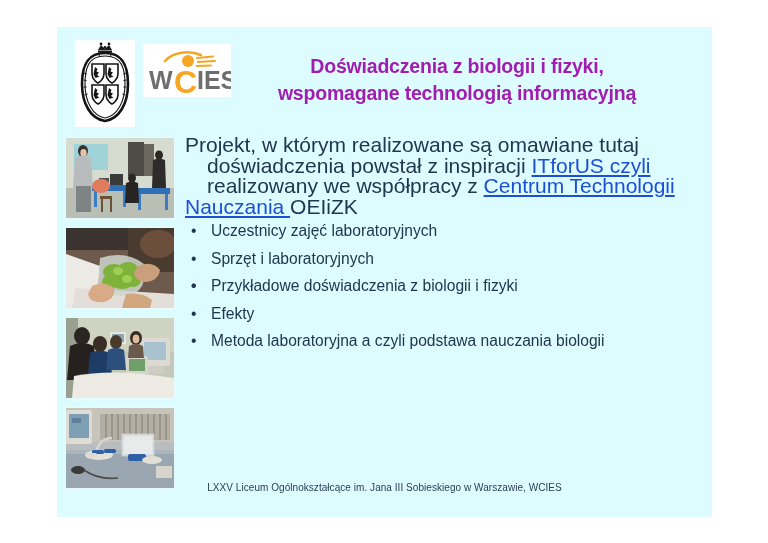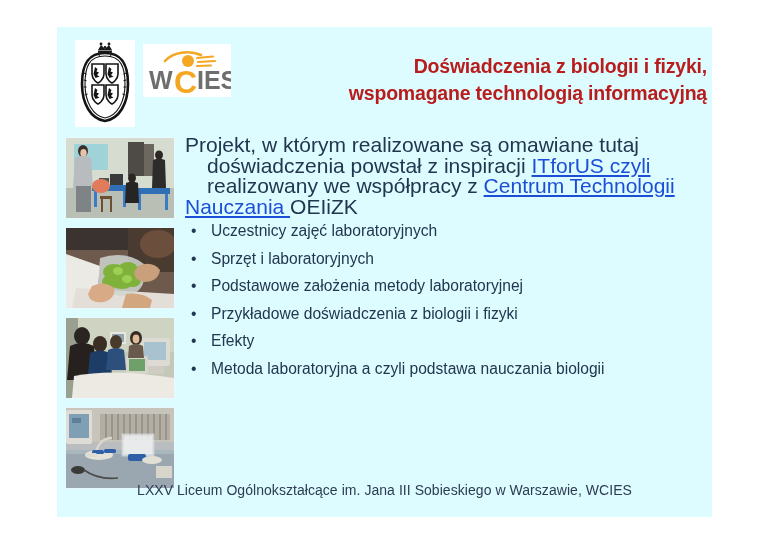--- a/index.html
+++ b/index.html
@@ -49,22 +49,22 @@
     height: 53px;
     background: #ffffff;
   }
   .wcies-logo svg { display: block; }
 
   .title-block {
     position: absolute;
     left: 150px;
     top: 26px;
     width: 500px;
-    text-align: right;
-    color: #b91c1c;
+    text-align: center;
+    color: #a21caf;
     font-weight: bold;
     font-size: 19.5px;
     line-height: 27px;
     letter-spacing: -0.2px;
   }
 
   
   .photo-col {
     position: absolute;
     left: 8px;
@@ -133,21 +133,21 @@
     line-height: 27.5px;
     color: #22364f;
   }
 
   .footer {
     position: absolute;
     left: 0;
     top: 455px;
     width: 100%;
     text-align: center;
-    font-size: 14px;
+    font-size: 10px;
     color: #2d3c52;
     letter-spacing: 0.05px;
   }
 </style>
 </head>
 <body>
 
 <div class="slide">
 
   <div class="header">
@@ -382,21 +382,20 @@
       <li>
         <span class="bullet">•</span>
         <span>Uczestnicy zajęć laboratoryjnych</span>
       </li>
       <li>
         <span class="bullet">•</span>
         <span>Sprzęt i laboratoryjnych</span>
       </li>
       <li>
         <span class="bullet">•</span>
-        <span>Podstawowe założenia metody laboratoryjnej</span>
       </li>
       <li>
         <span class="bullet">•</span>
         <span>Przykładowe doświadczenia z biologii i fizyki</span>
       </li>
       <li>
         <span class="bullet">•</span>
         <span>Efekty</span>
       </li>
       <li>

